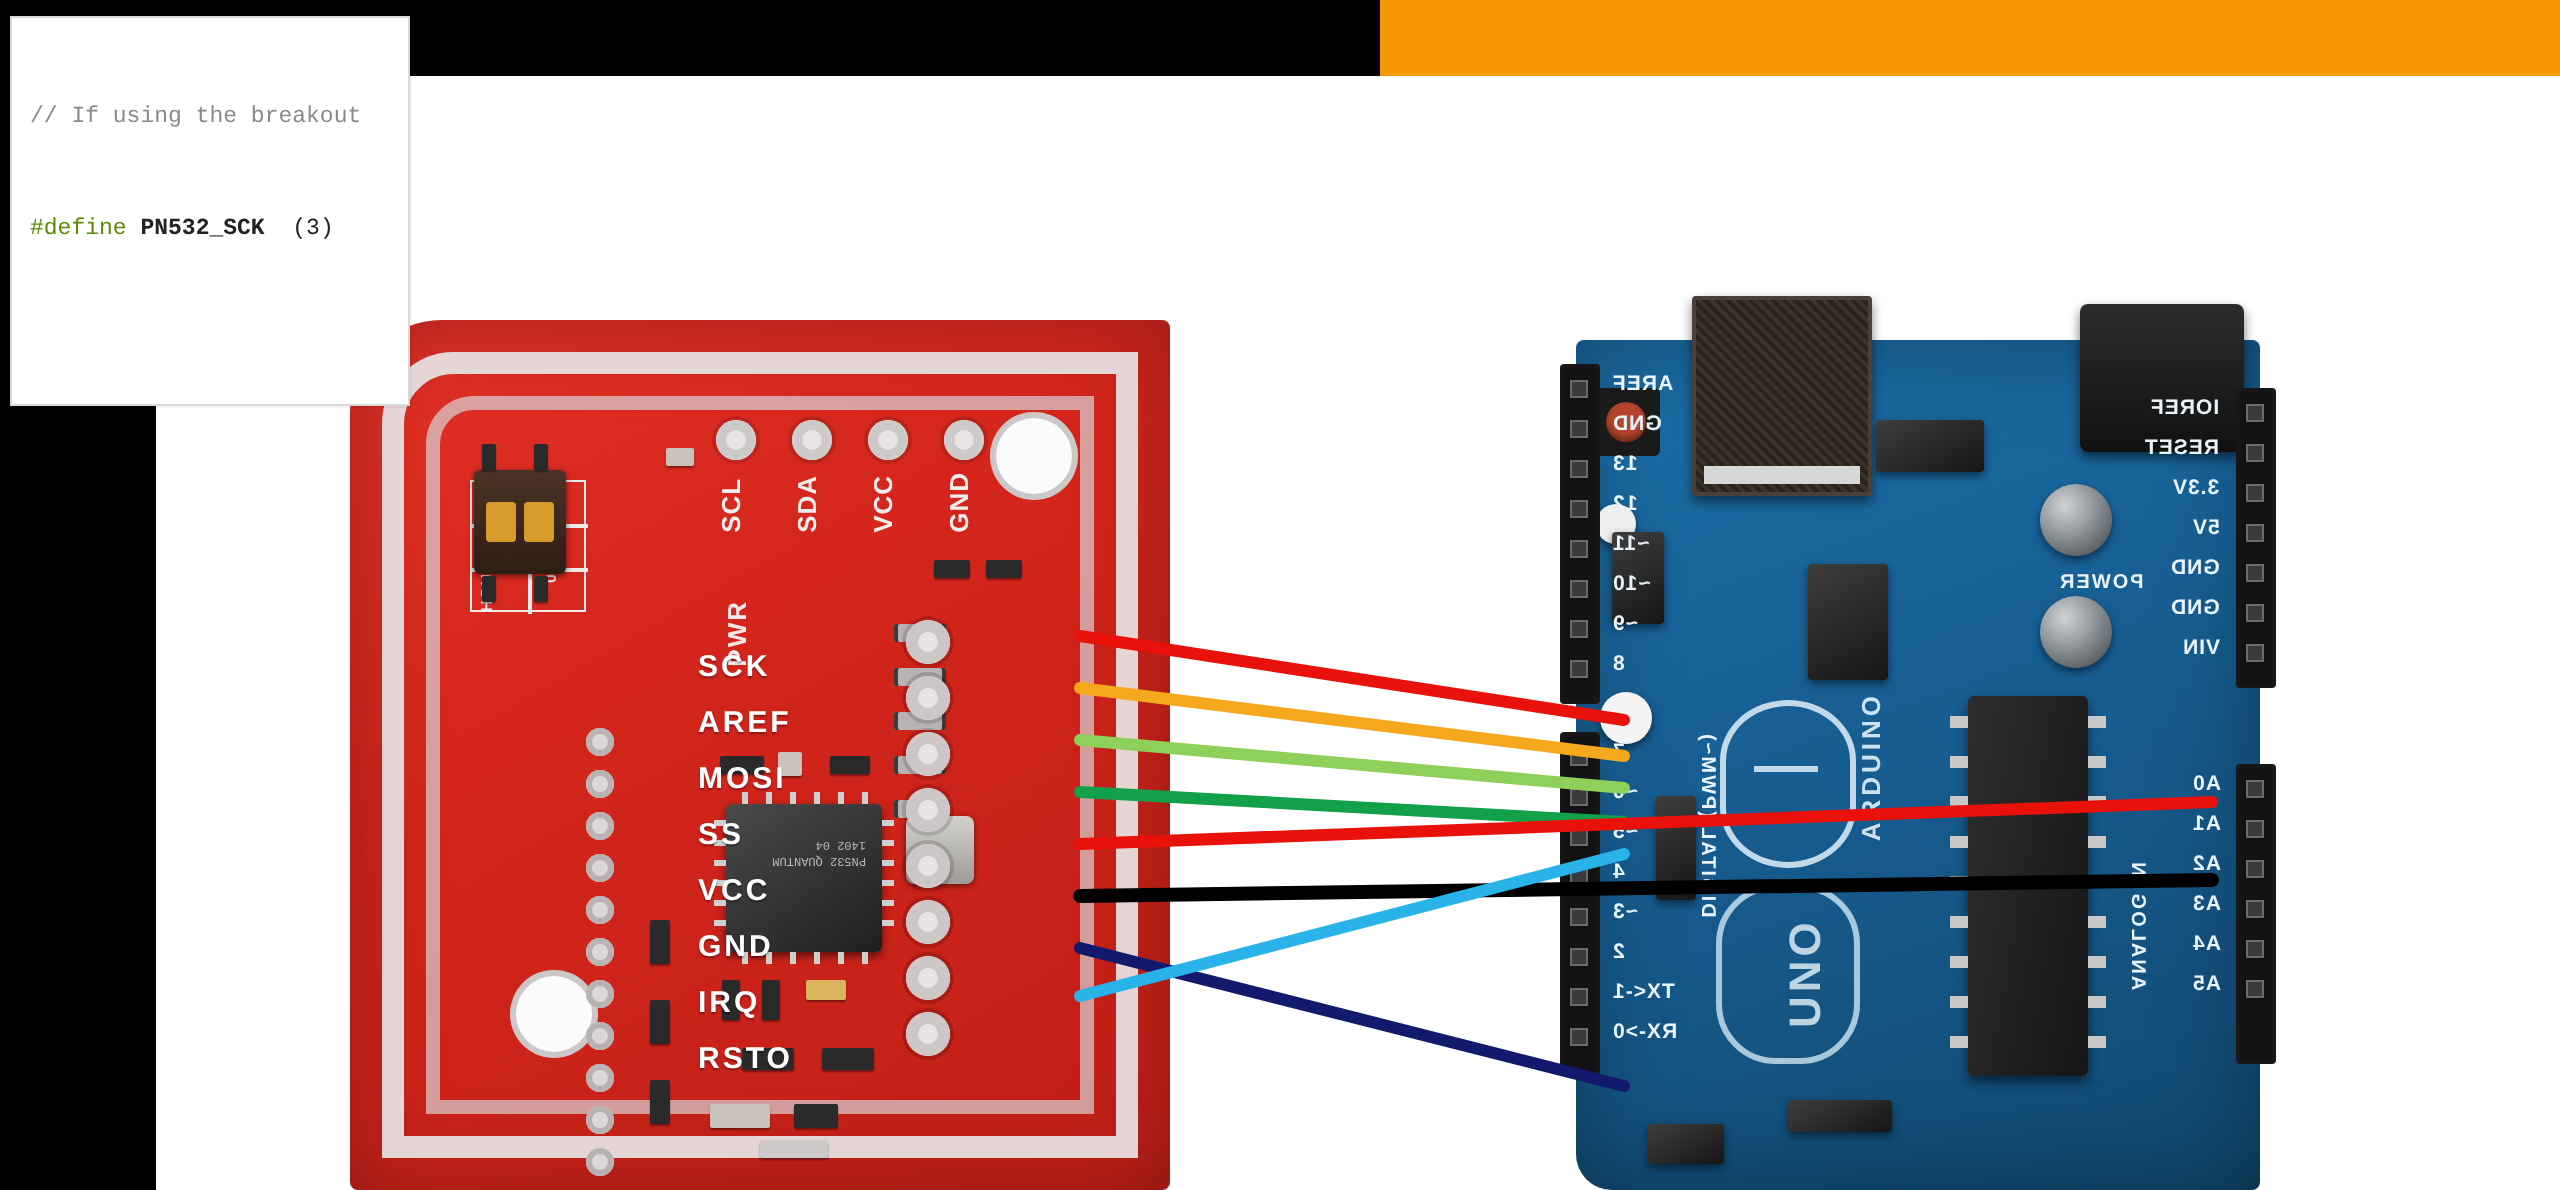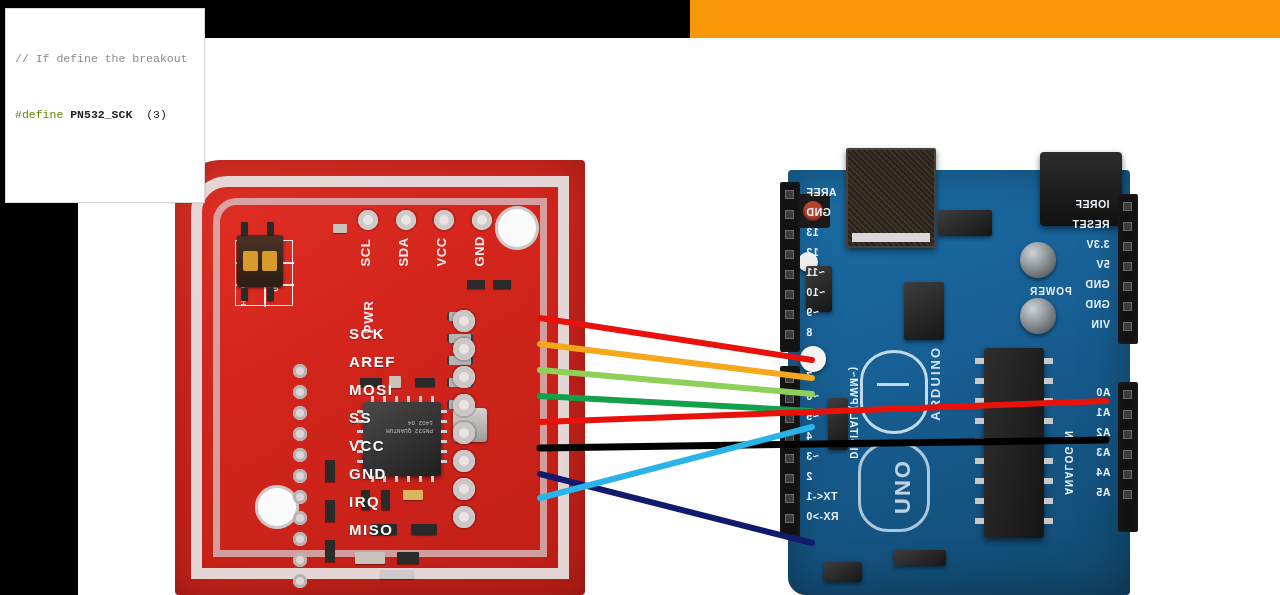--- a/index.html
+++ b/index.html
@@ -326,21 +326,21 @@
       </div>
       <div class="pn-pin">
         <span class="lbl">GND</span>
         <span class="hdr"></span>
       </div>
       <div class="pn-pin">
         <span class="lbl">IRQ</span>
         <span class="hdr"></span>
       </div>
       <div class="pn-pin">
-        <span class="lbl">MISO</span>
+        <span class="lbl">RSTO</span>
         <span class="hdr"></span>
       </div>
     </div>
   </div>
 
   <div class="arduino">
     <div class="ard-pcb"></div>
 
     <div class="ard-usb"></div>
     <div class="ard-jack"></div>
@@ -474,21 +474,21 @@
     <line x1="540" y1="422" x2="1106" y2="401" stroke="#e8120b" stroke-width="6" stroke-linecap="round"></line>
 
     <line x1="540" y1="448" x2="1106" y2="440" stroke="#000000" stroke-width="7" stroke-linecap="round"></line>
 
     <line x1="540" y1="474" x2="812" y2="543" stroke="#121a6e" stroke-width="6" stroke-linecap="round"></line>
 
     <line x1="540" y1="498" x2="812" y2="427" stroke="#29b3e8" stroke-width="6" stroke-linecap="round"></line>
   </svg>
 
   <div class="code-panel">
-    <div class="code-line"><span class="cm-comment">// If define the breakout </span></div>
+    <div class="code-line"><span class="cm-comment">// If using the breakout </span></div>
     <div class="code-line"><span class="cm-directive">#define</span><span class="cm-ident"> PN532_SCK  </span><span class="cm-num">(3)</span></div>
     
     
     
     
     
     
     
   </div>
 

